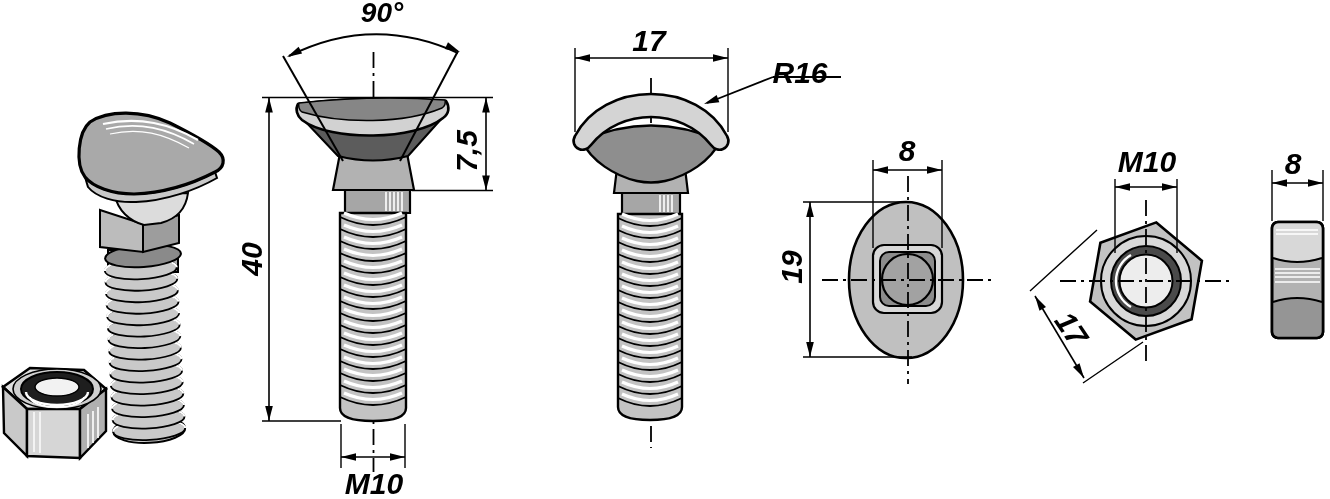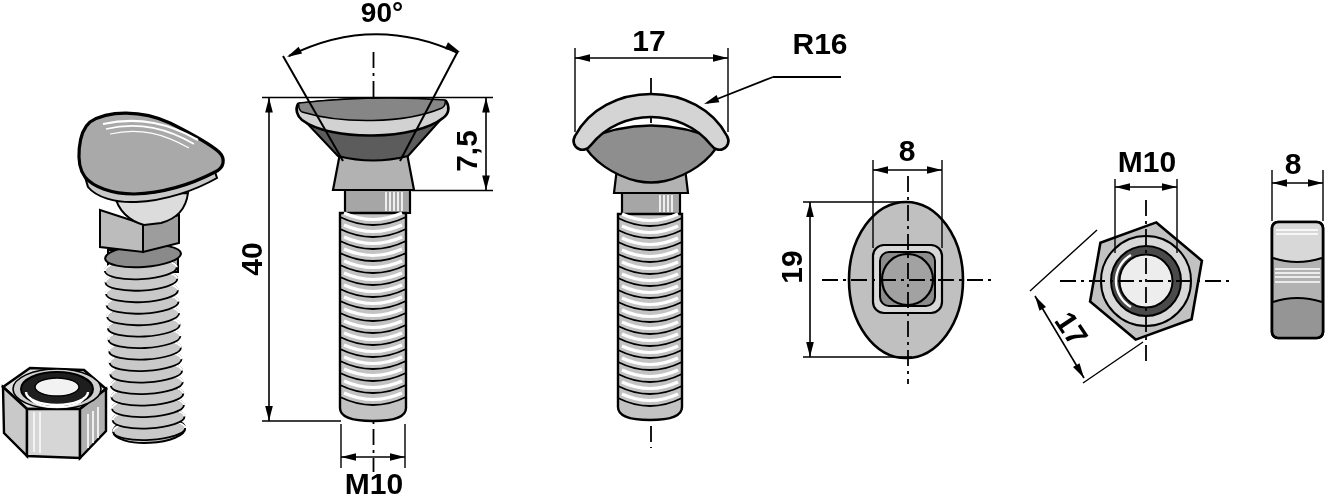--- a/index.html
+++ b/index.html
@@ -2,20 +2,21 @@
 <html><head>
 <meta charset="utf-8">
 <style>
   html,body{margin:0;padding:0;background:#fff;}
   .stage{
     position:relative;
     width:1330px;height:499px;
     background:#fff;
     overflow:hidden;
     font-family:"Liberation Sans",sans-serif;
+    font-style:italic;
   }
   .stage svg{position:absolute;left:0;top:0;}
   .dim-label{
     position:absolute;
     transform:translate(-50%,-50%);
     font-family:"Liberation Sans",sans-serif;
     font-weight:bold;
     font-size:30px;
     color:#000;
     white-space:nowrap;
@@ -270,21 +271,21 @@
     <polygon points="0,0 -15,-3.8 -15,3.8" transform="translate(1323,183)"></polygon>
   </g>
 </svg>
 
 <div class="dim-label sz28" style="left:382px;top:13px;">90°</div>
 <div class="dim-label rot-ccw" style="left:252px;top:259px;">40</div>
 <div class="dim-label rot-ccw" style="left:467px;top:151px;">7,5</div>
 <div class="dim-label" style="left:374px;top:484px;">M10</div>
 
 <div class="dim-label" style="left:649px;top:41px;">17</div>
-<div class="dim-label" style="left:800px;top:44px;margin-left:20px;">R16</div>
+<div class="dim-label" style="left:800px;top:73px;">R16</div>
 
 <div class="dim-label" style="left:907px;top:151px;">8</div>
 <div class="dim-label rot-ccw" style="left:792px;top:267px;">19</div>
 
 <div class="dim-label" style="left:1147px;top:162px;">M10</div>
 <div class="dim-label rot-17" style="left:1071px;top:329px;">17</div>
 
 <div class="dim-label" style="left:1293px;top:164px;">8</div>
 
 </div>

